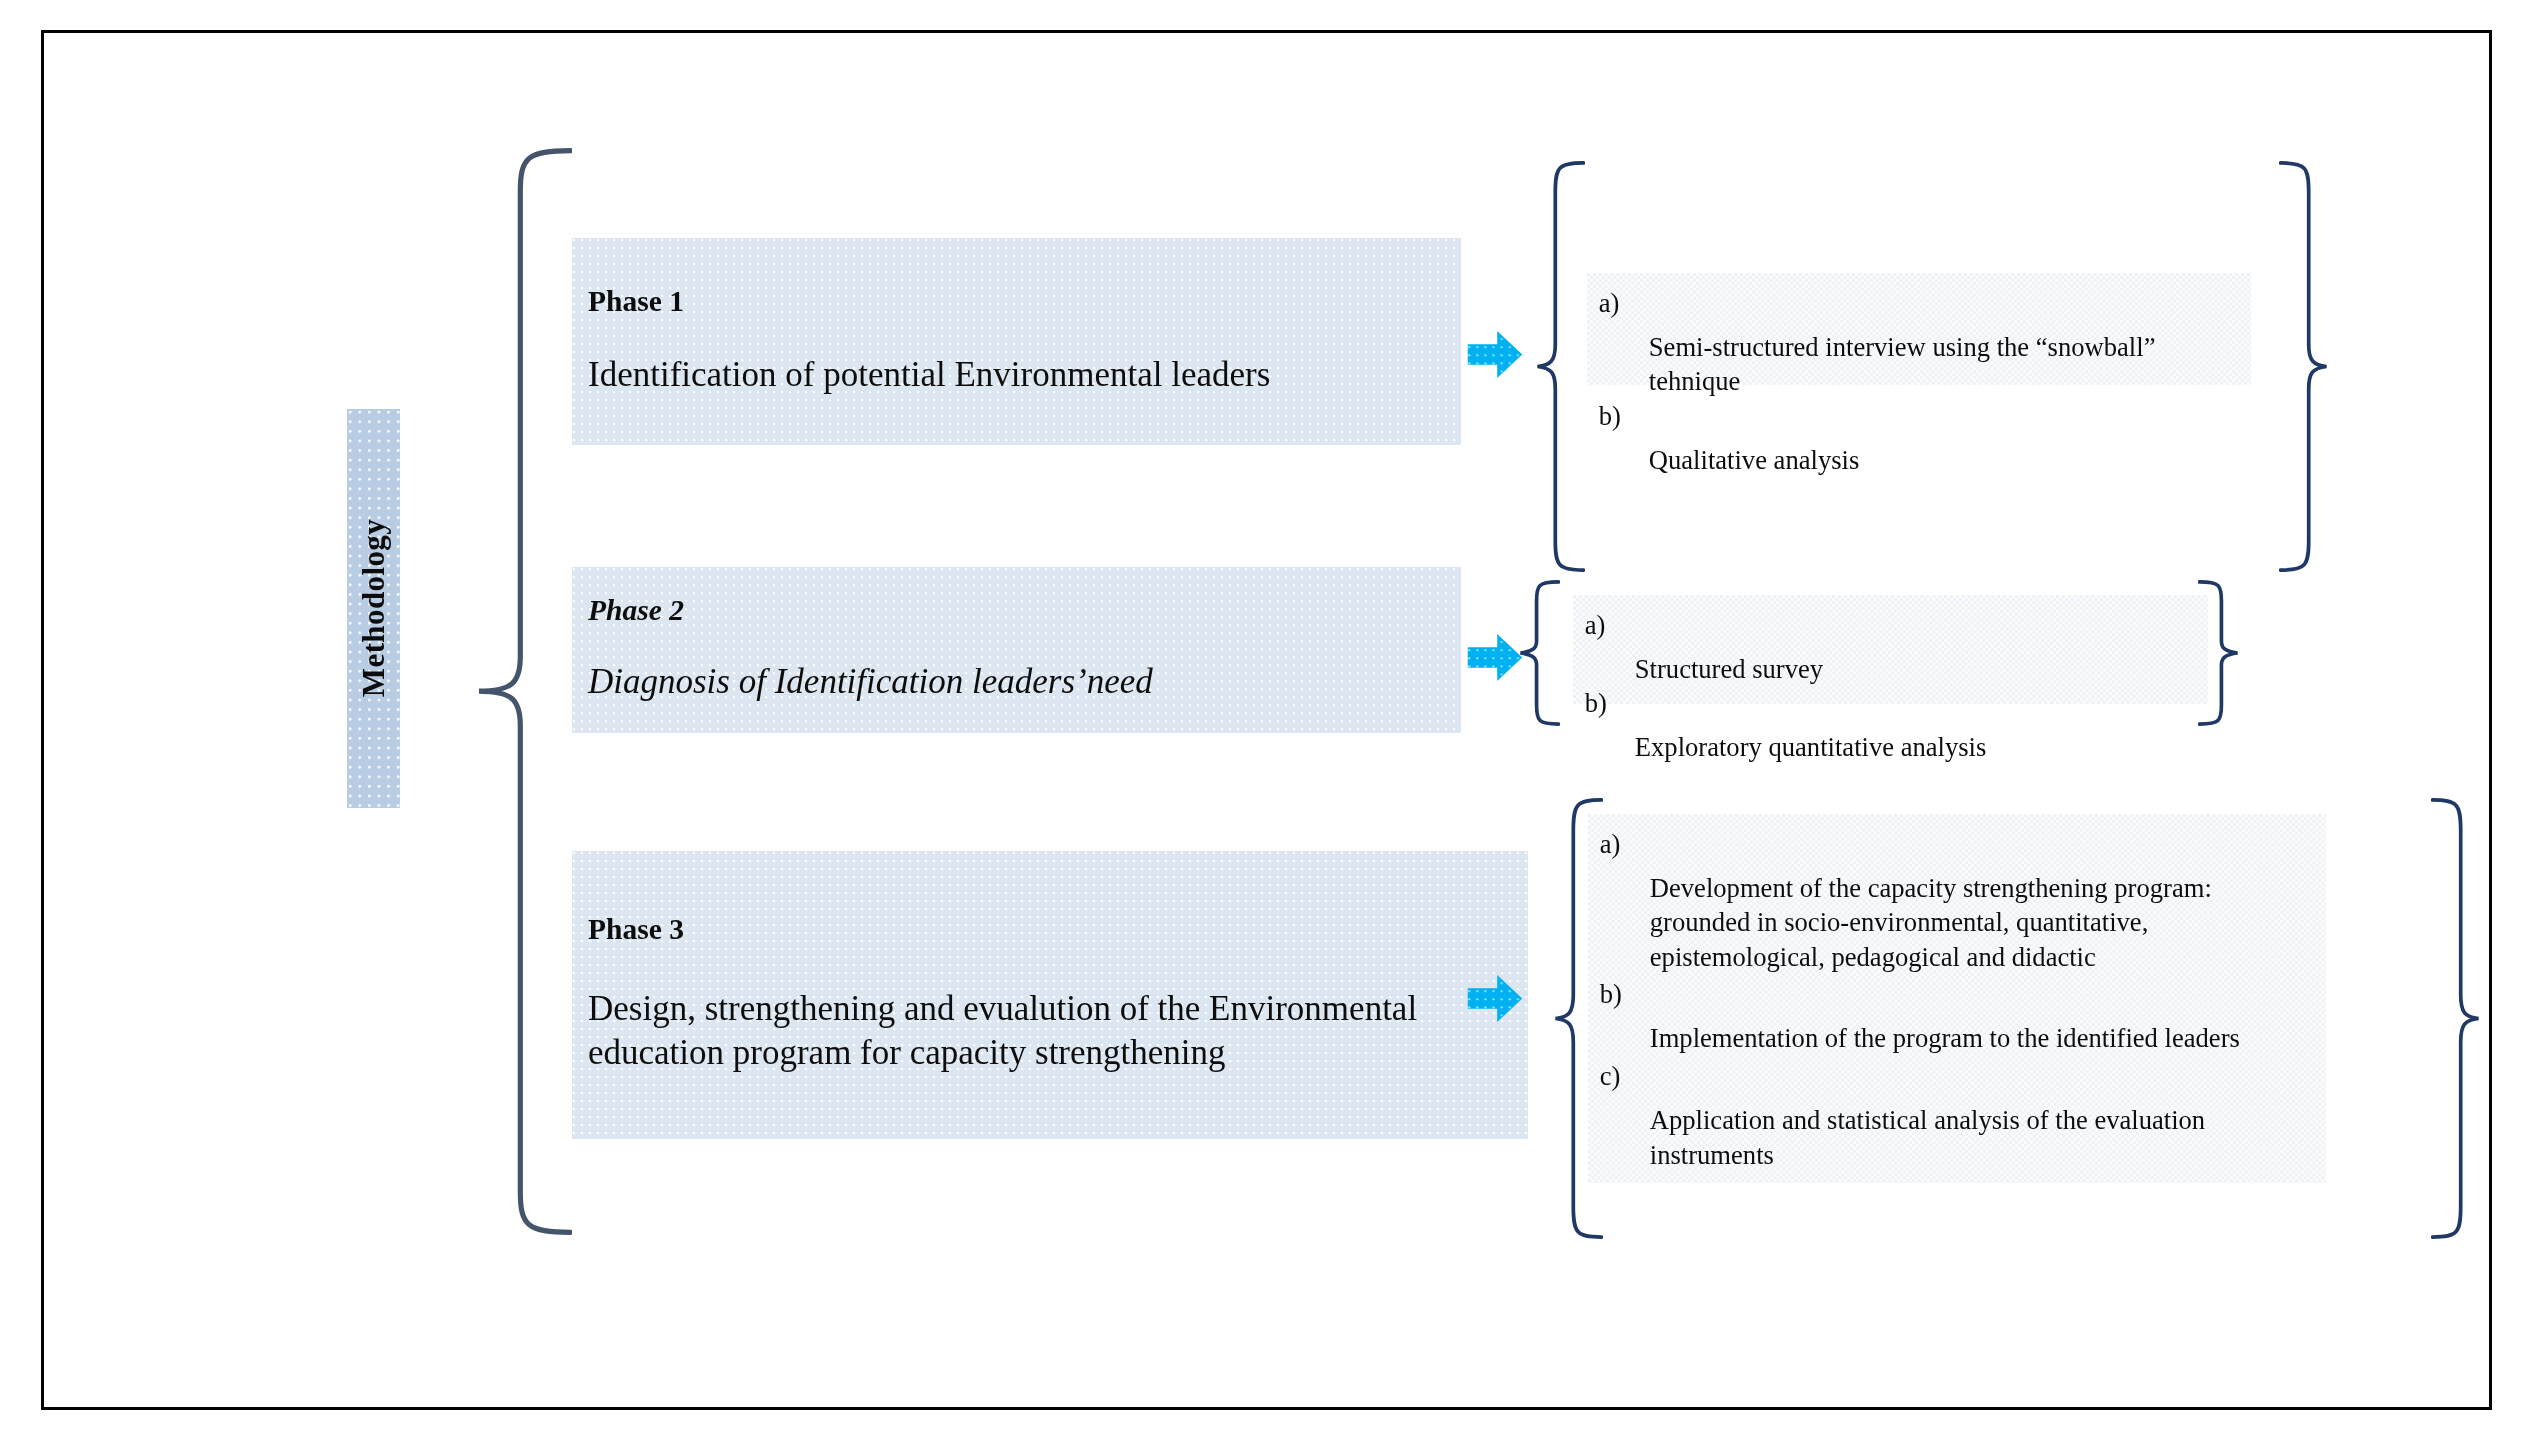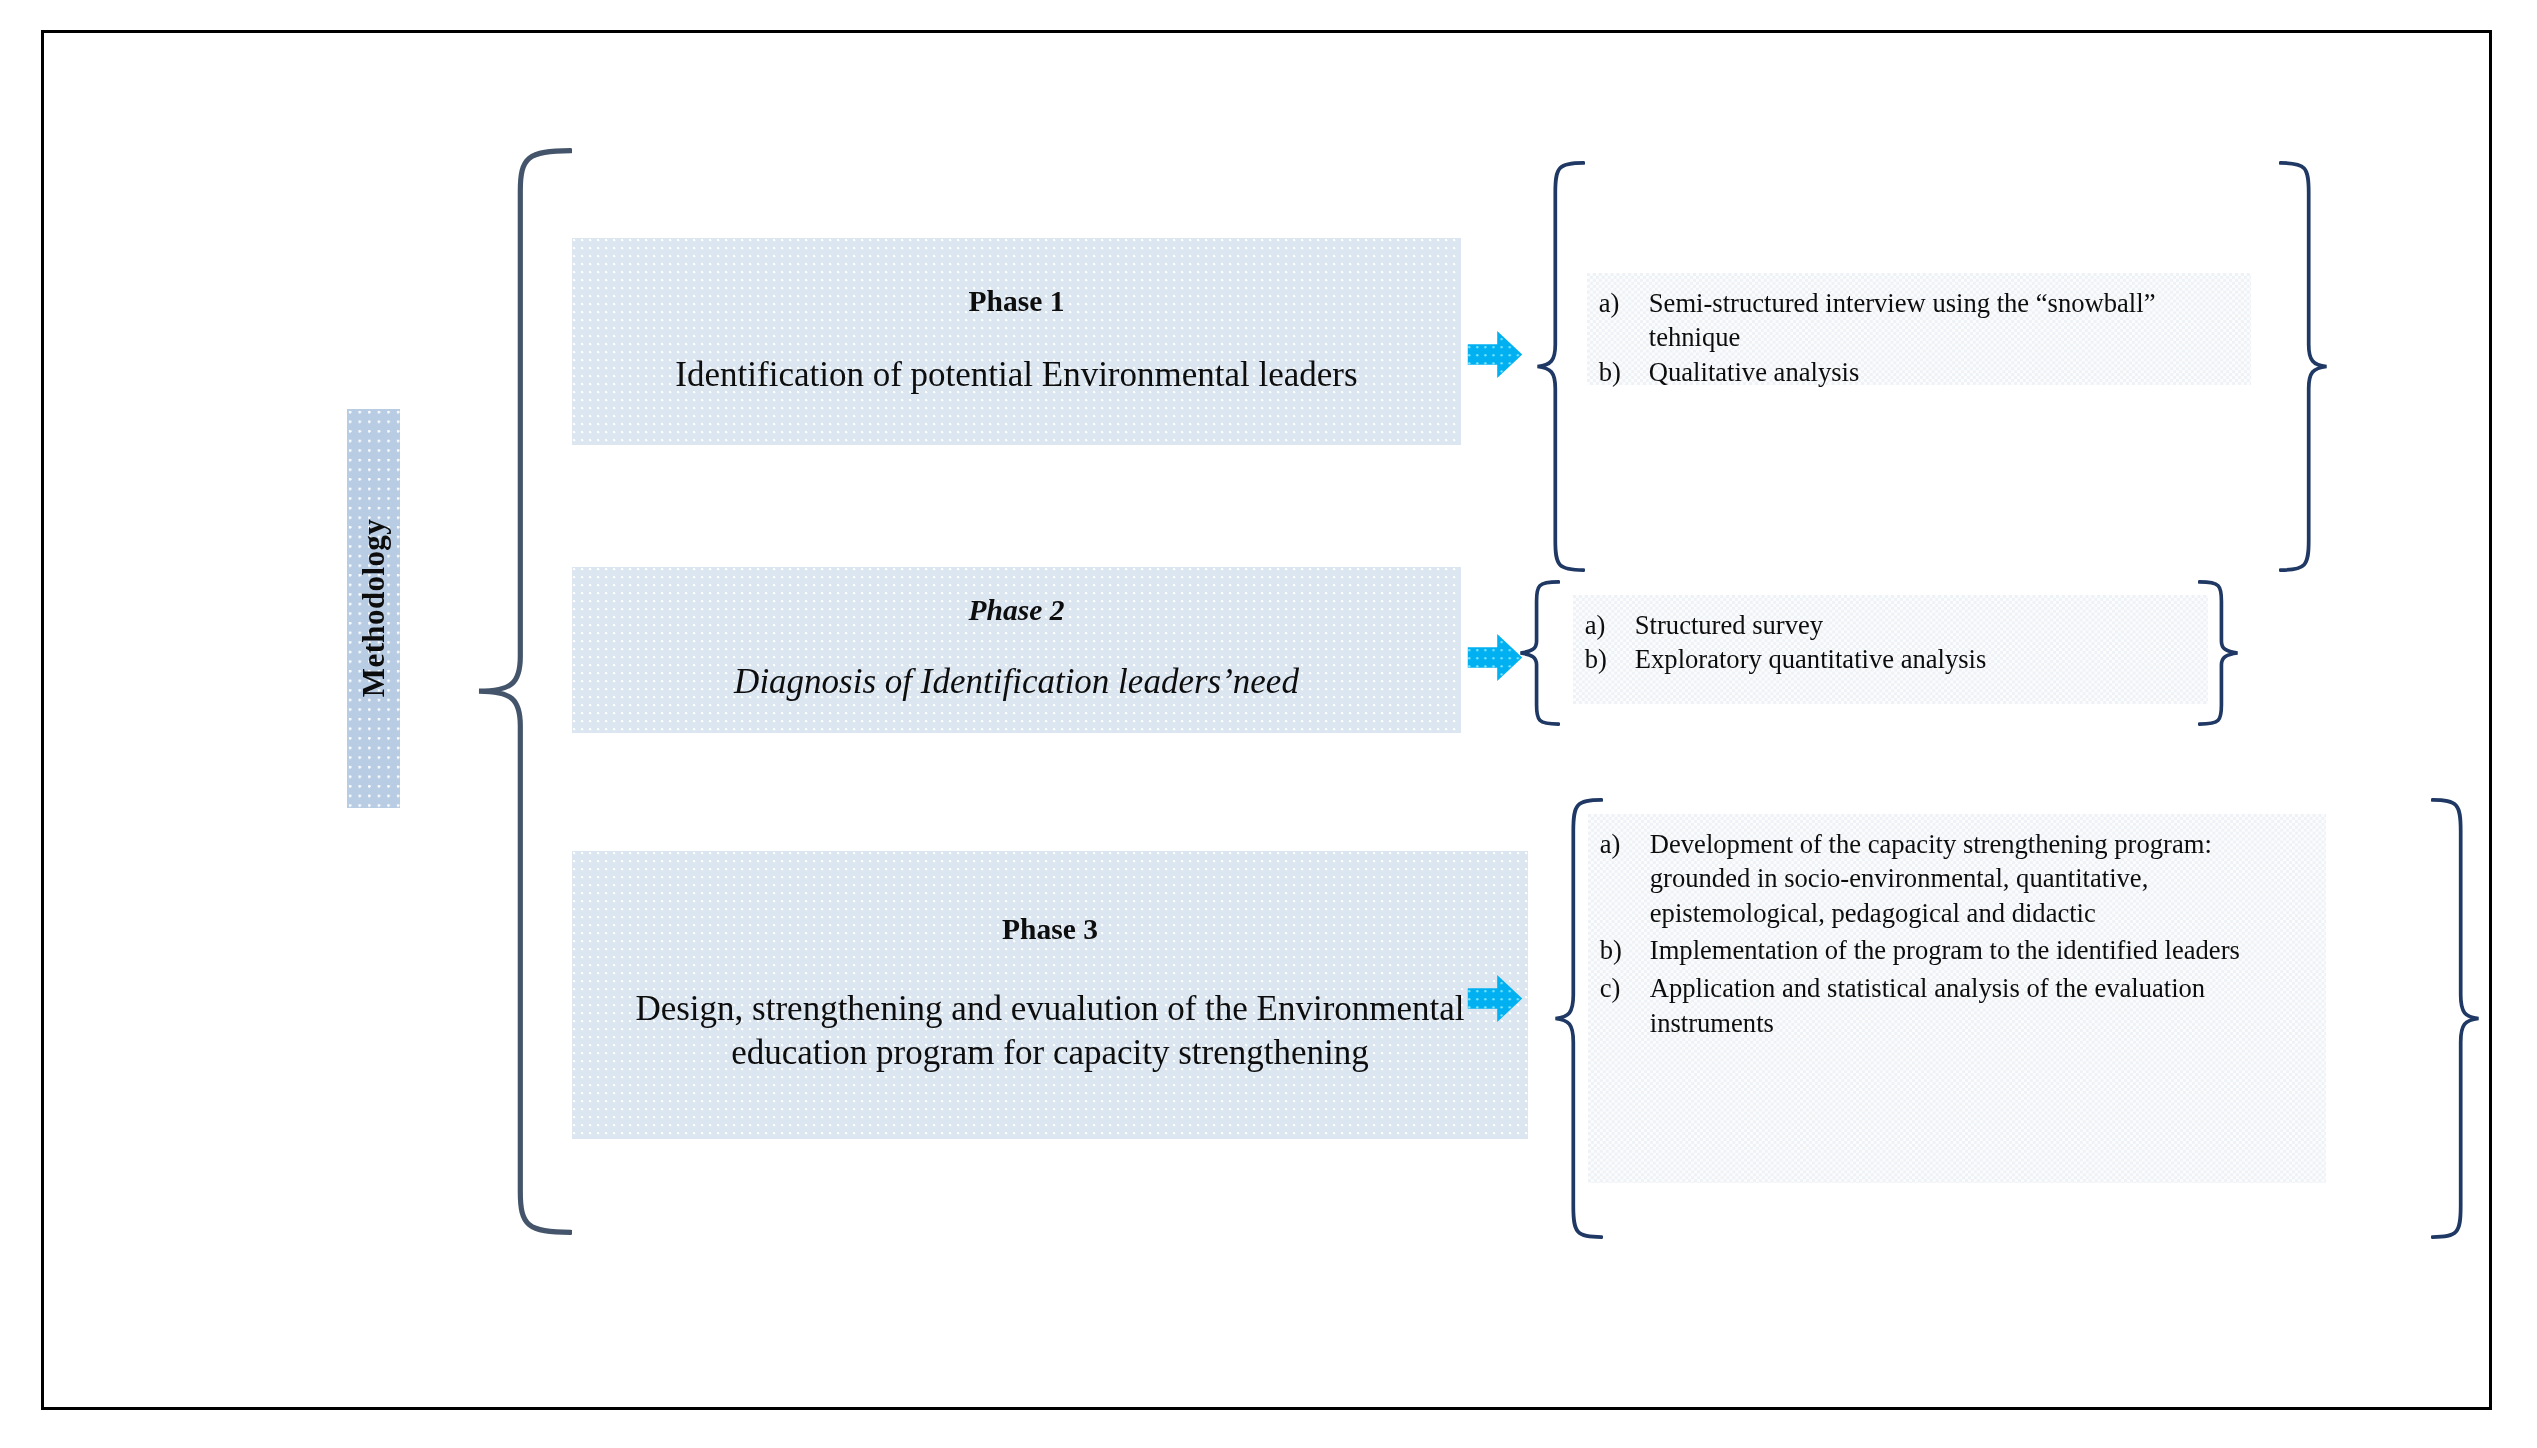--- a/index.html
+++ b/index.html
@@ -76,21 +76,20 @@
     left: 432px;
     top: 114px;
     width: 96px;
     height: 1089px;
   }
 
   
   .phase-box {
     position: absolute;
     box-sizing: border-box;
-    text-align: center;
     color: #0d0d0d;
     padding: 0 16px;
     display: flex;
     flex-direction: column;
     justify-content: center;
   }
   .phase-title {
     font-weight: bold;
     font-size: 29.5px;
     line-height: 1.15;
@@ -142,20 +141,21 @@
     align-items: flex-start;
     font-size: 26.6px;
     line-height: 1.30;
   }
   .list-marker {
     flex: 0 0 auto;
     width: 50px;
   }
   .list-text {
     flex: 1 1 auto;
+    margin-top: 44px;
   }
 
   #list-phase-1 { left: 1543px; top: 240px;  width: 664px;  height: 112px; }
   #list-phase-2 { left: 1529px; top: 562px;  width: 635px;  height: 109px; }
   #list-phase-3 { left: 1544px; top: 781px; width: 738px; height: 369px; }
 
   #list-phase-3 .list-item { margin-bottom: 3px; }
 </style>
 </head>
 <body>

